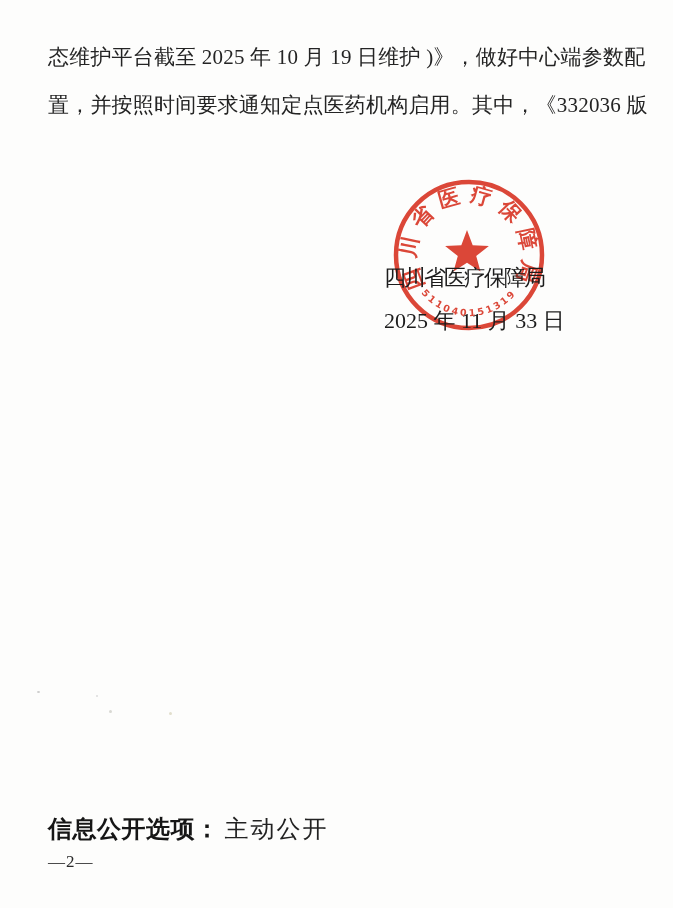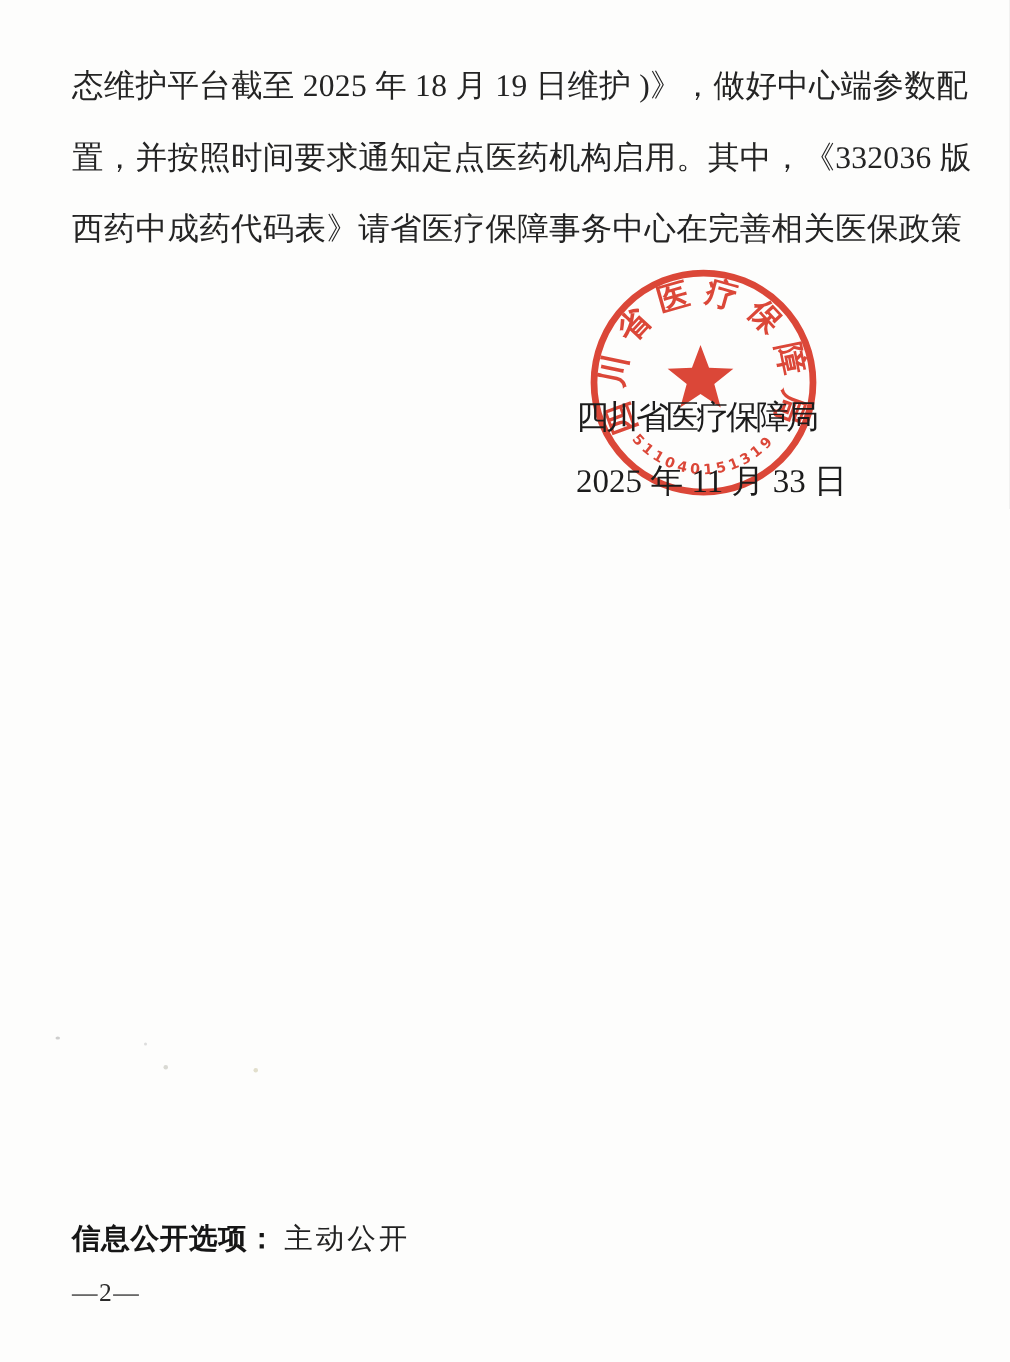--- a/index.html
+++ b/index.html
@@ -25,21 +25,21 @@
   }
   .sig-org{
     position:absolute;left:384px;top:263px;z-index:2;
     font-size:22px;letter-spacing:-2px;color:#1c1c1c;white-space:nowrap;
   }
   .sig-date{
     position:absolute;left:384px;top:306px;z-index:2;
     font-size:22px;color:#1c1c1c;white-space:nowrap;
   }
   .footer-disclosure{
-    position:absolute;left:48px;top:813px;font-size:19px;white-space:nowrap;
+    position:absolute;left:48px;top:813px;font-size:24px;white-space:nowrap;
   }
   .footer-disclosure .label{
     font-family:"Liberation Sans","DejaVu Sans",sans-serif;
     font-weight:700;color:#161616;letter-spacing:0.5px;
   }
   .footer-disclosure .value{
     font-family:"Liberation Serif","DejaVu Serif",serif;
     color:#222;margin-left:5px;letter-spacing:2px;
   }
   .page-number{
@@ -50,23 +50,22 @@
   .speck.s2{left:96px;top:695px;width:2px;height:2px;background:#cfcfcf;}
   .speck.s3{left:109px;top:710px;width:3px;height:3px;background:#c9c9c2;}
   .speck.s4{left:169px;top:712px;width:3px;height:3px;background:#d6d2b8;}
 </style>
 </head>
 <body>
 
 <div class="page">
 
   <div class="body-text">
-    <div class="body-line">态维护平台截至 2025 年 18 月 19 日维护 )》，做好中心端参数配</div>
+    <div class="body-line">态维护平台截至 2025 年 10 月 19 日维护 )》，做好中心端参数配</div>
     <div class="body-line">置，并按照时间要求通知定点医药机构启用。其中，《332036 版</div>
-    <div class="body-line">西药中成药代码表》请省医疗保障事务中心在完善相关医保政策</div>
   </div>
 
   <div class="seal">
     <svg width="200" height="200" viewBox="0 0 200 200" xmlns="http://www.w3.org/2000/svg" xmlns:xlink="http://www.w3.org/1999/xlink">
       <defs>
         <path id="seal-arc" d="M 53.6 129.4 A 53 53 0 1 1 140.4 129.4" fill="none"></path>
         <path id="seal-code-arc" d="M 48.9 136.6 A 61 61 0 0 0 145.1 136.6" fill="none"></path>
       </defs>
       <circle cx="97" cy="99" r="73" fill="none" stroke="#d93a2a" stroke-width="4.5"></circle>
       <polygon points="95,74 100.7,89.2 116.9,89.9 104.2,100 108.5,115.6 95,106.7 81.5,115.6 85.8,100 73.1,89.9 89.3,89.2" fill="#d93a2a"></polygon>

